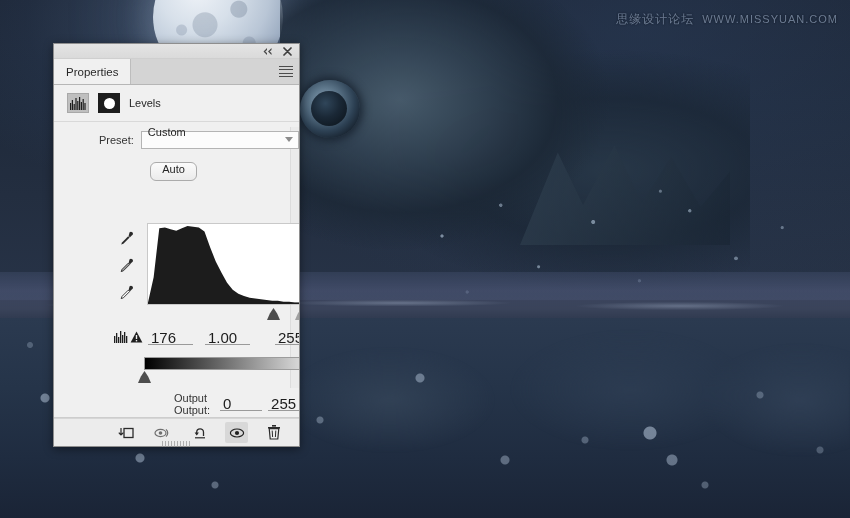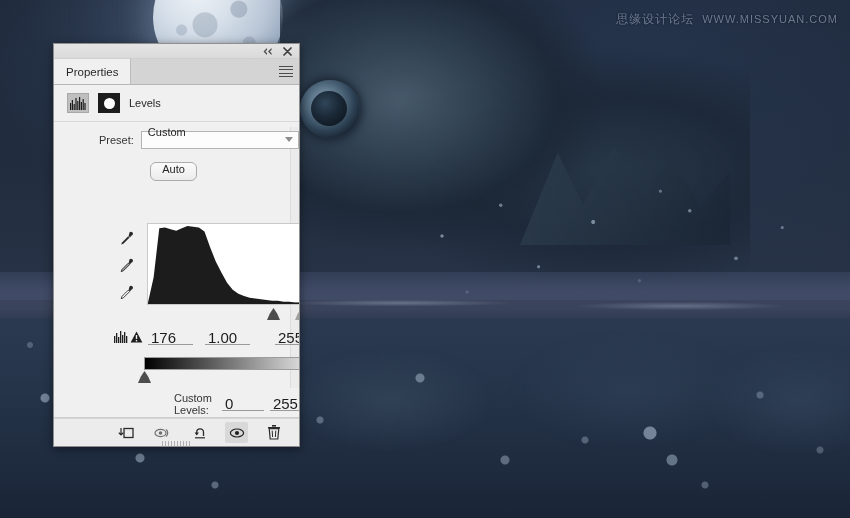--- a/index.html
+++ b/index.html
@@ -462,21 +462,21 @@
 
         <div class="gradient-bar"></div>
         <div class="sliders-output">
           <div class="tri tri-black" style="left:0px">
               <div class="tri-shape"></div>
             </div>
           <div class="tri tri-white" style="left:180px"></div>
         </div>
 
         <div class="output-row">
-          <span class="label">Custom Levels:</span>
+          <span class="label">Output Output:</span>
           <input class="num-field" id="out-black" value="0" style="">
           <input class="num-field" id="out-white" value="255" style="">
         </div>
 
       </div>
     </div>
 
     <div class="panel-footer">
       <div class="foot-btn">
         <svg width="16" height="14" viewBox="0 0 16 14">

